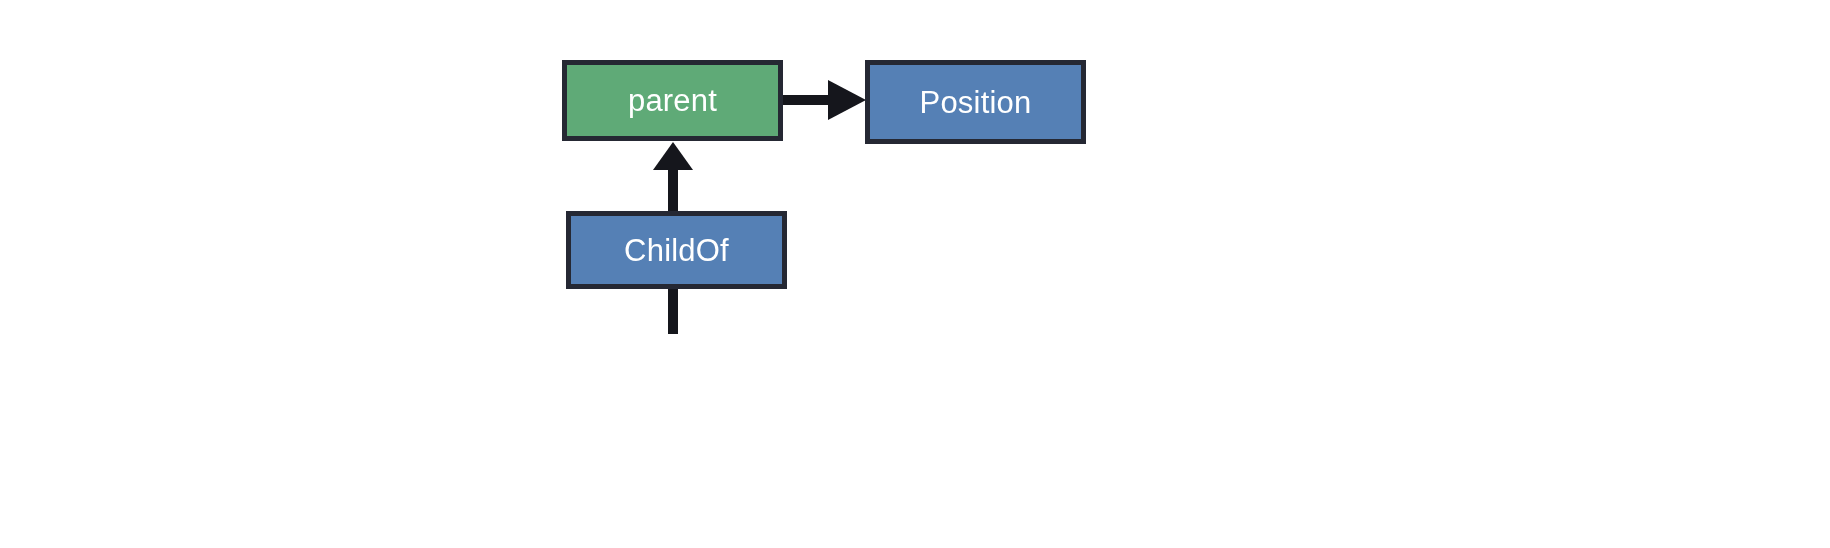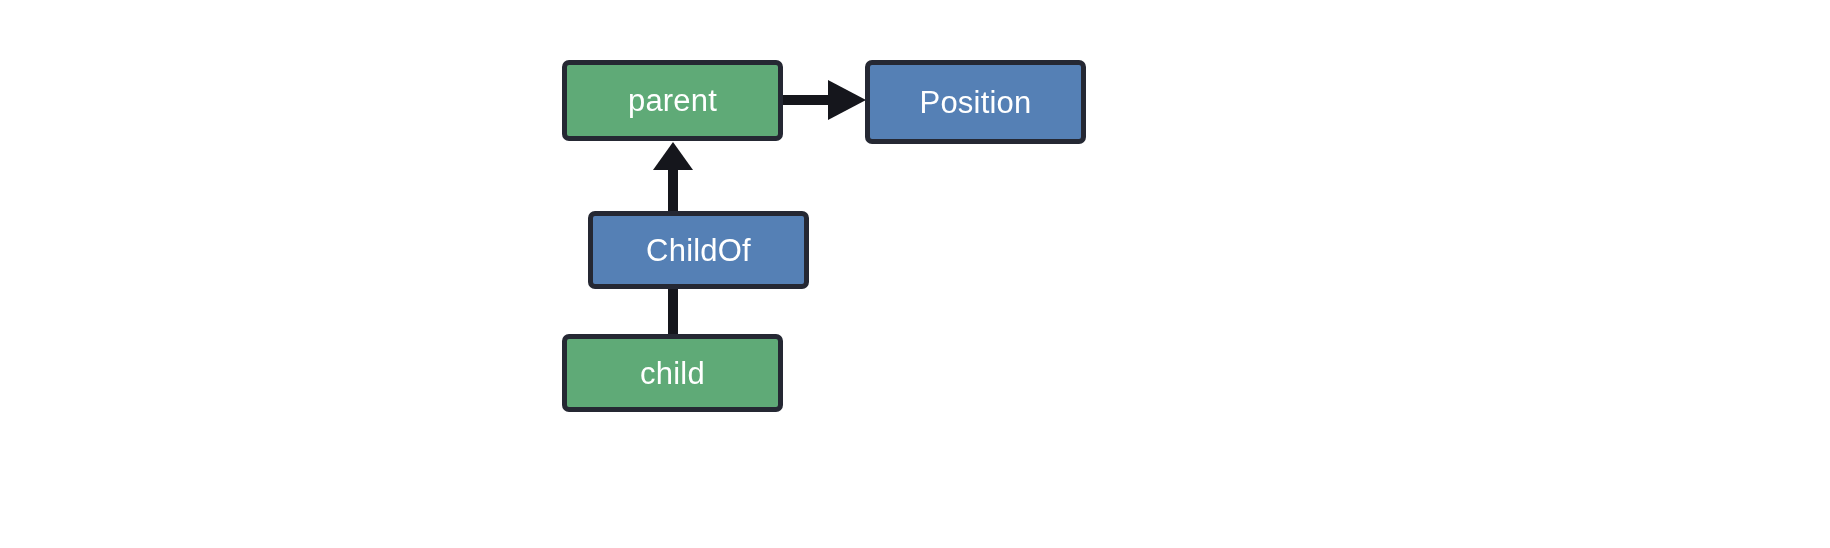--- a/index.html
+++ b/index.html
@@ -18,21 +18,21 @@
     position: relative;
     width: 1830px;
     height: 548px;
     background: #ffffff;
   }
   .node {
     position: absolute;
     box-sizing: border-box;
     border-style: solid;
     border-width: 5px;
-    border-radius: 7px;
+    border-radius: 0;
     display: flex;
     align-items: center;
     justify-content: center;
     z-index: 3;
   }
   .node-label {
     color: #ffffff;
     font-size: 31px;
     font-weight: 400;
     line-height: 1;
@@ -74,21 +74,18 @@
   </svg>
 
   <div class="node" style="left:562px; top:60px; width:221px; height:81px; background:#5FAA77; border-color:#252833;">
     <span class="node-label">parent</span>
   </div>
 
   <div class="node" style="left:865px; top:60px; width:221px; height:84px; background:#5580B5; border-color:#252833;">
     <span class="node-label">Position</span>
   </div>
 
-  <div class="node" style="left:588px; top:211px; width:221px; height:78px; background:#5580B5; border-color:#252833;">
+  <div class="node" style="left:566px; top:211px; width:221px; height:78px; background:#5580B5; border-color:#252833;">
     <span class="node-label">ChildOf</span>
   </div>
 
-  <div class="node" style="left:562px; top:334px; width:221px; height:78px; background:#5FAA77; border-color:#252833;">
-    <span class="node-label">child</span>
-  </div>
 
 </div>
 
 </body></html>

